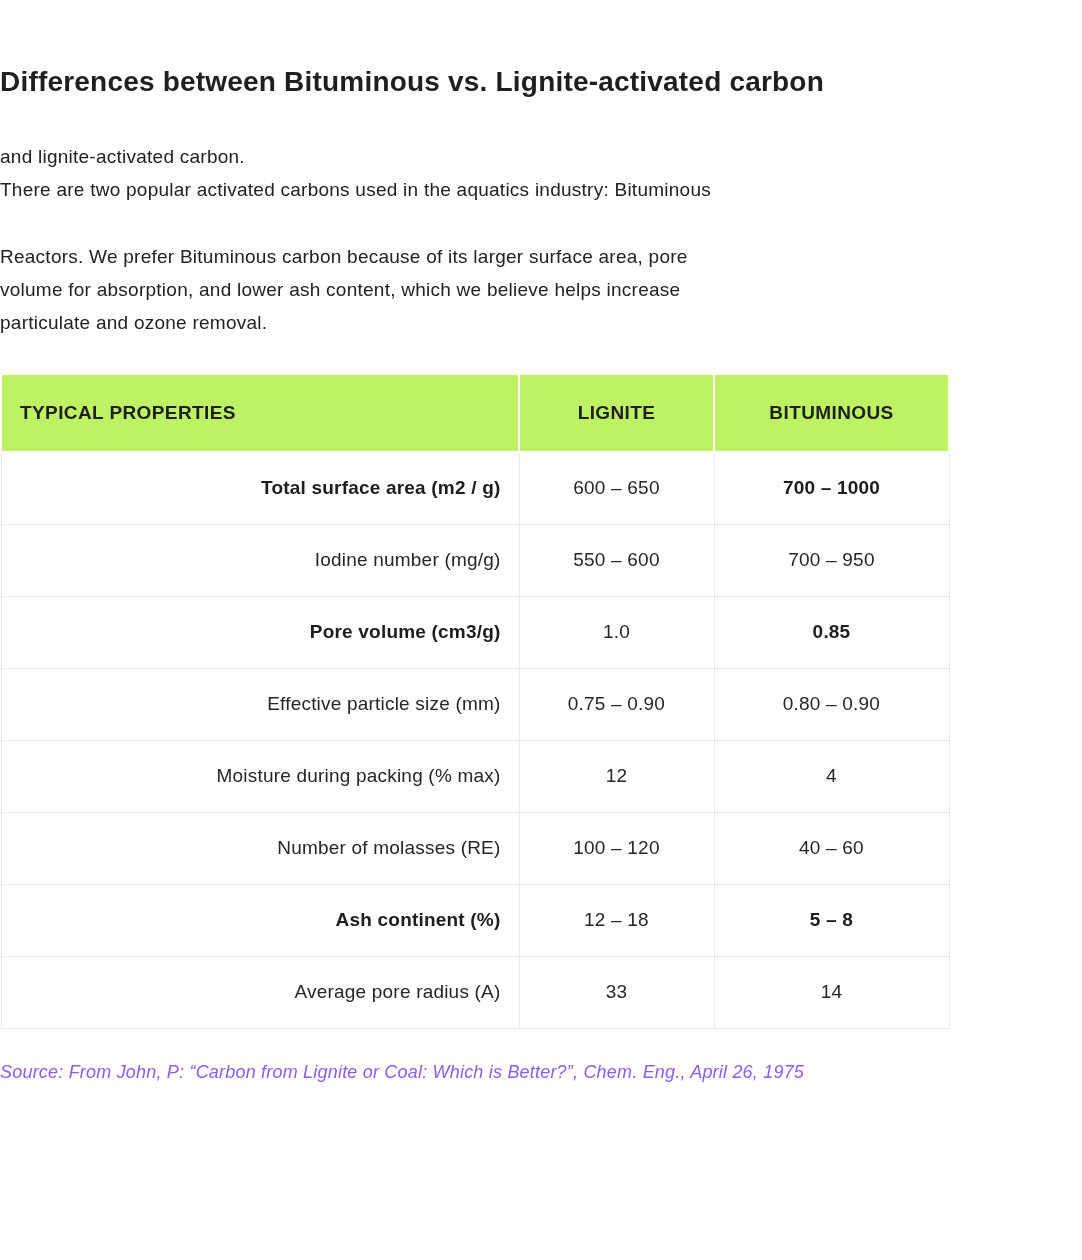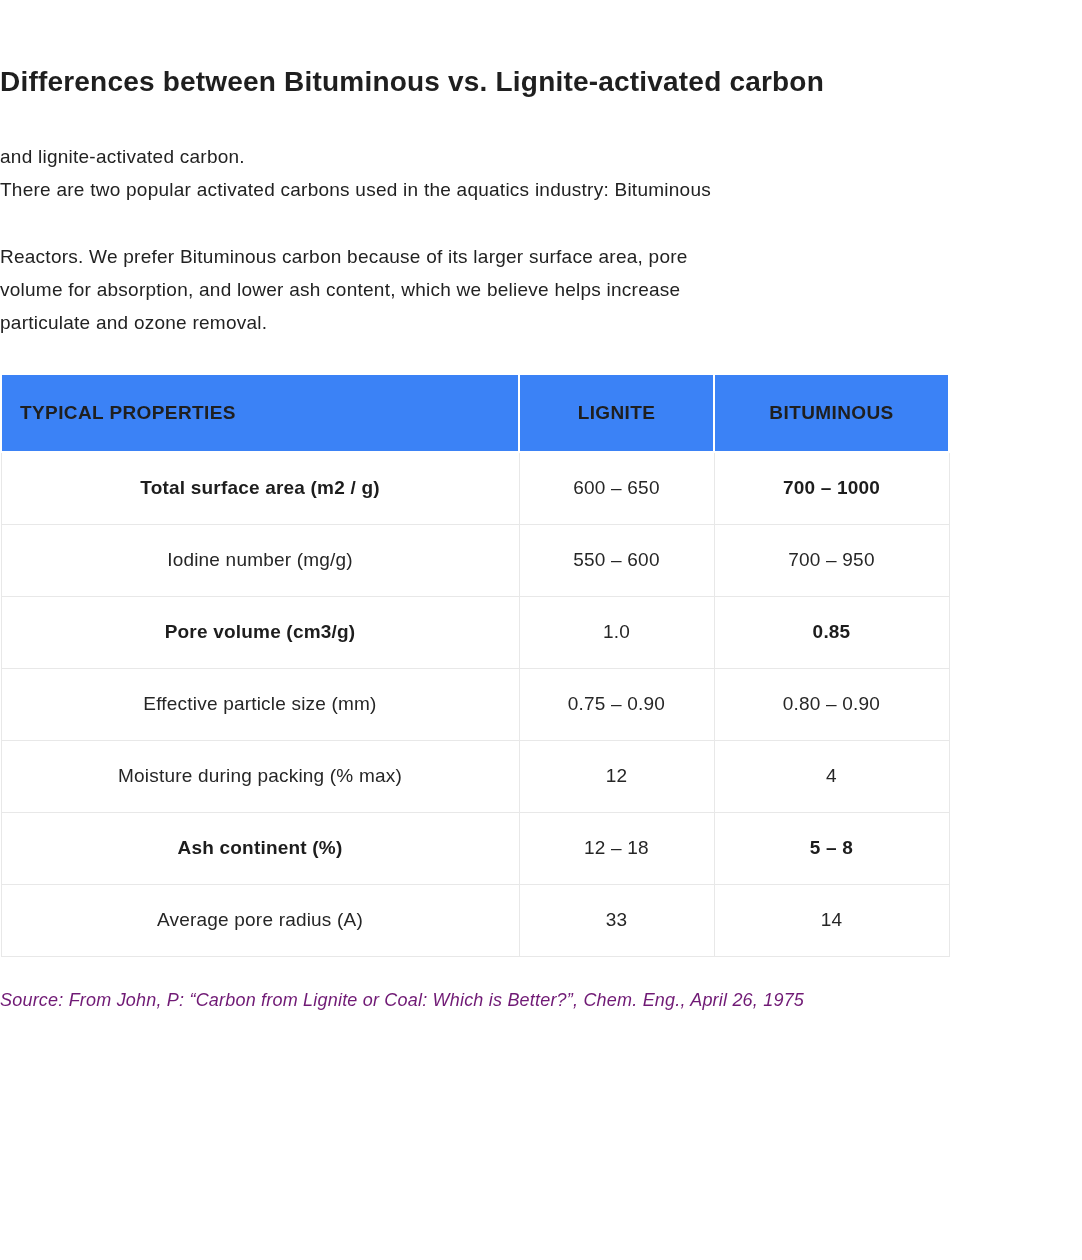--- a/index.html
+++ b/index.html
@@ -34,21 +34,21 @@
     margin: 0 0 34px 0;
   }
   .paragraph:last-of-type { margin-bottom: 0; }
   table.props-table {
     width: 948px;
     border-collapse: collapse;
     margin-top: 28px;
     table-layout: fixed;
   }
   .props-table thead th {
-    background: #3b82f6;
+    background: #bef264;
     height: 78px;
     font-size: 19px;
     font-weight: 700;
     letter-spacing: 0.4px;
     color: #1f1f1f;
     border: 2px solid #ffffff;
     vertical-align: middle;
     text-align: center;
     padding: 0 18px;
   }
@@ -59,34 +59,34 @@
     height: 72px;
     font-size: 19px;
     color: #262626;
     border: 1px solid #e8e8e8;
     vertical-align: middle;
     text-align: center;
     padding: 0 18px;
     letter-spacing: 0.2px;
   }
   .props-table tbody td:first-child {
-    text-align: center;
+    text-align: right;
   }
   .props-table tbody tr.emphasis td:first-child,
   .props-table tbody tr.emphasis td:last-child {
     font-weight: 700;
     color: #1d1d1d;
   }
   .source-note {
     margin-top: 30px;
     font-style: italic;
     font-size: 18px;
     line-height: 26px;
     letter-spacing: 0.2px;
-    color: #701a75;
+    color: #8b5cf6;
   }
 </style>
 </head>
 <body>
 
 <div class="content">
 
   <h1 class="page-title">Differences between Bituminous vs. Lignite-activated carbon</h1>
 
   <div class="paragraph">
@@ -132,20 +132,25 @@
         <tr>
           <td>Effective particle size (mm)</td>
           <td>0.75 – 0.90</td>
           <td>0.80 – 0.90</td>
         </tr>
         <tr>
           <td>Moisture during packing (% max)</td>
           <td>12</td>
           <td>4</td>
         </tr>
+        <tr>
+          <td>Number of molasses (RE)</td>
+          <td>100 – 120</td>
+          <td>40 – 60</td>
+        </tr>
         <tr class="emphasis">
           <td>Ash continent (%)</td>
           <td>12 – 18</td>
           <td>5 – 8</td>
         </tr>
         <tr>
           <td>Average pore radius (A)</td>
           <td>33</td>
           <td>14</td>
         </tr>

